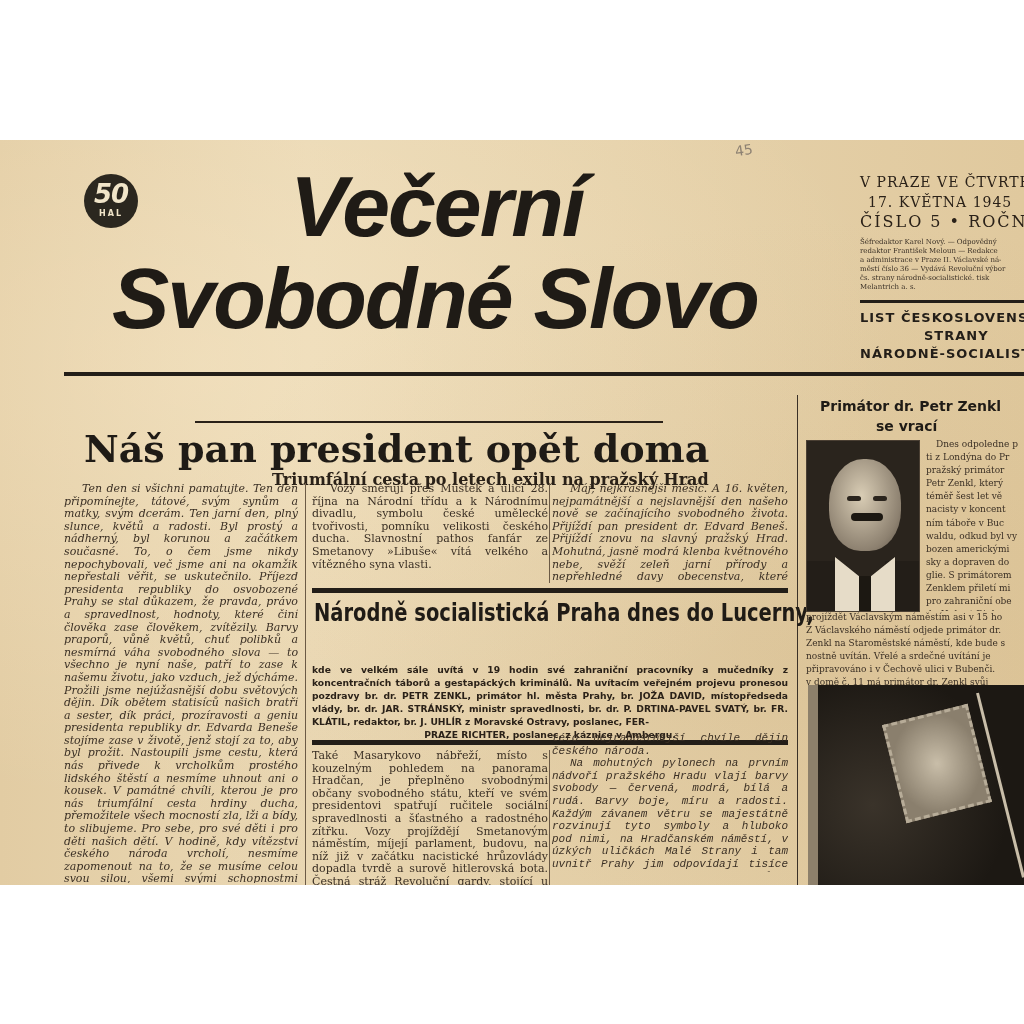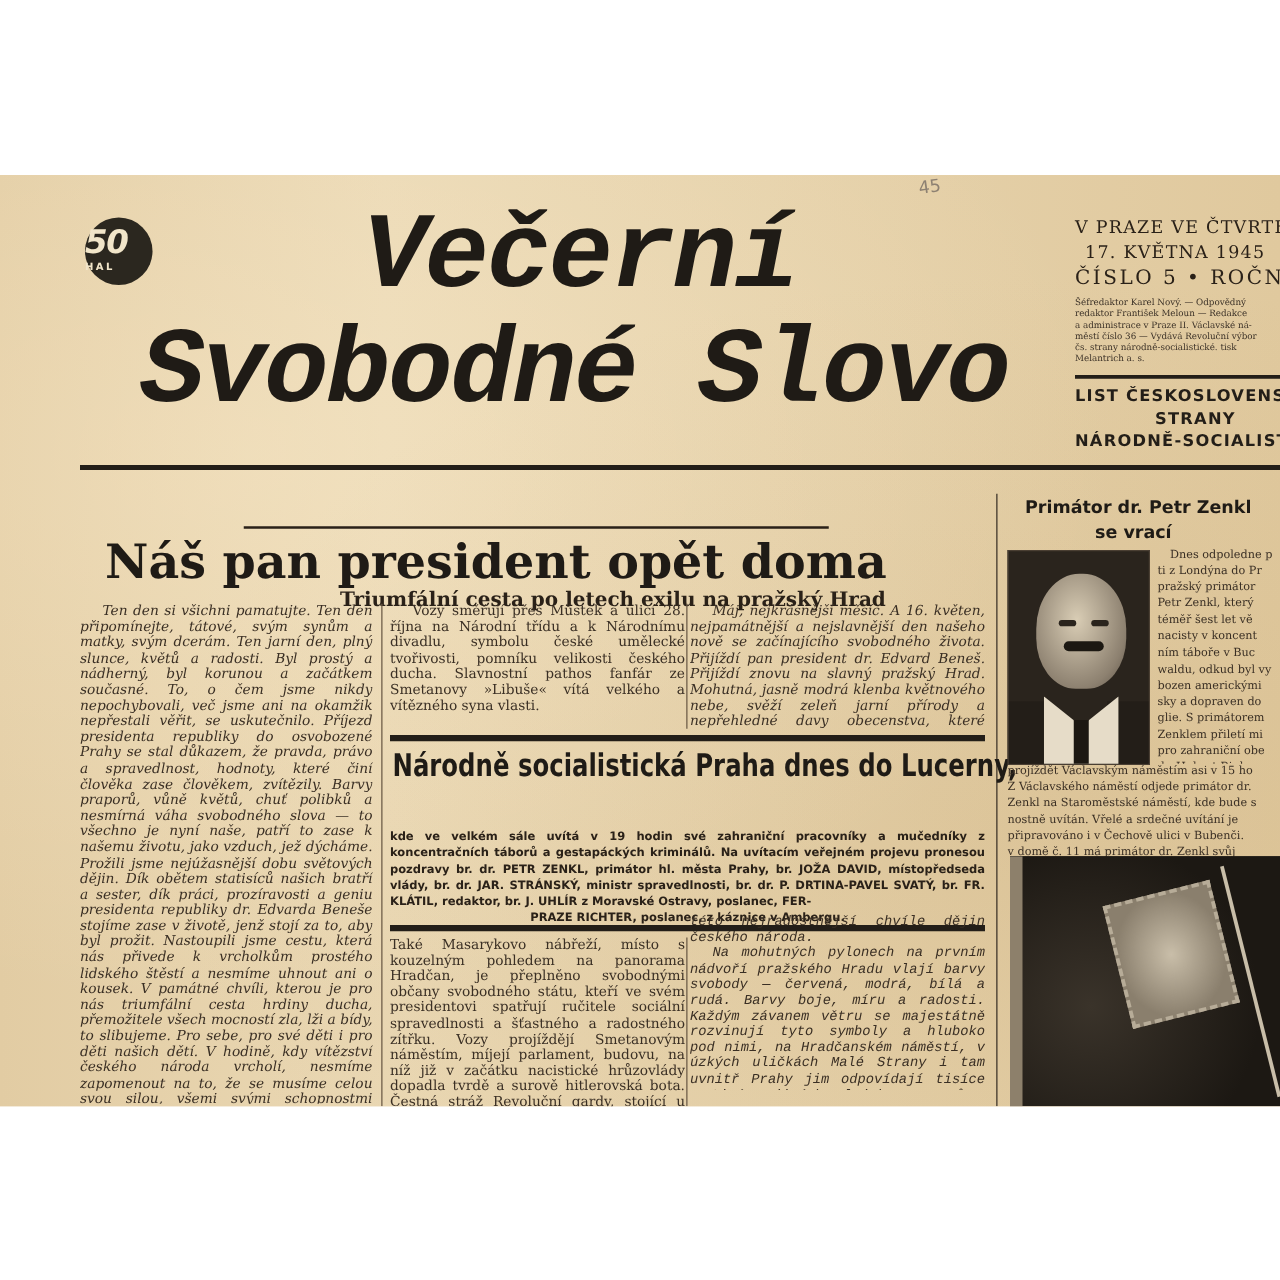--- a/index.html
+++ b/index.html
@@ -12,28 +12,28 @@
     background: #e7d3ae;
     background-image:
       radial-gradient(ellipse at 20% 30%, rgba(255,240,210,0.35), transparent 60%),
       radial-gradient(ellipse at 80% 70%, rgba(200,170,120,0.25), transparent 60%),
       linear-gradient(90deg, #e2cca3 0%, #ead8b4 30%, #e6d2ab 60%, #e0c99e 100%);
     color: #2a2118;
     overflow: hidden;
   }
   
   .price-badge {
-    position: absolute; left: 68px; top: 34px; width: 54px; height: 54px; border-radius: 50%;
-    background: #2b271f; color: #f1e5c9; 
+    position: absolute; left: 84px; top: 34px; width: 54px; height: 54px; border-radius: 50%;
+    background: #2b271f; color: #f1e5c9; text-align: center;
   }
   .price-badge .num { display: block; font-family: "DejaVu Sans", sans-serif; font-weight: bold; font-style: italic; font-size: 26px; line-height: 30px; margin-top: 5px; letter-spacing: -1px; }
   .price-badge .unit { display: block; font-family: "DejaVu Sans", sans-serif; font-weight: bold; font-size: 8px; letter-spacing: 2px; line-height: 10px; }
   .mast-title {
     position: absolute; left: 100px; top: 20px; width: 730px;
-    font-family: Liberation Mono, monospace; font-style: italic; font-weight: bold; color: #1f1b16;
+    font-family: Liberation Sans, sans-serif; font-style: italic; font-weight: bold; color: #1f1b16;
   }
   .mast-title .l1 { display: block; margin-left: 190px; font-size: 86px; line-height: 92px; letter-spacing: -2px; }
   .mast-title .l2 { display: block; margin-left: 12px; font-size: 86px; line-height: 92px; letter-spacing: -2px; }
   .mast-right { position: absolute; left: 860px; top: 32px; width: 180px; }
   .mast-right .dateline { font-size: 14px; line-height: 20px; letter-spacing: 1px; white-space: nowrap; color: #2a2118; }
   .mast-right .dateline.big { font-size: 16px; letter-spacing: 2px; }
   .mast-right .imprint { font-size: 7px; line-height: 9px; margin-top: 6px; white-space: pre-line; color: #3a3026; width: 170px; }
   .mast-right .rule { height: 3px; background: #231e18; margin: 8px 0 6px 0; width: 170px; }
   .mast-right .party { font-family: "DejaVu Sans", sans-serif; font-weight: bold; font-size: 13px; line-height: 18px; letter-spacing: 1px; text-align: center; white-space: nowrap; width: 200px; color: #231e18; }
   .full-rule { position: absolute; left: 64px; top: 232px; width: 960px; height: 4px; background: #231e18; }

